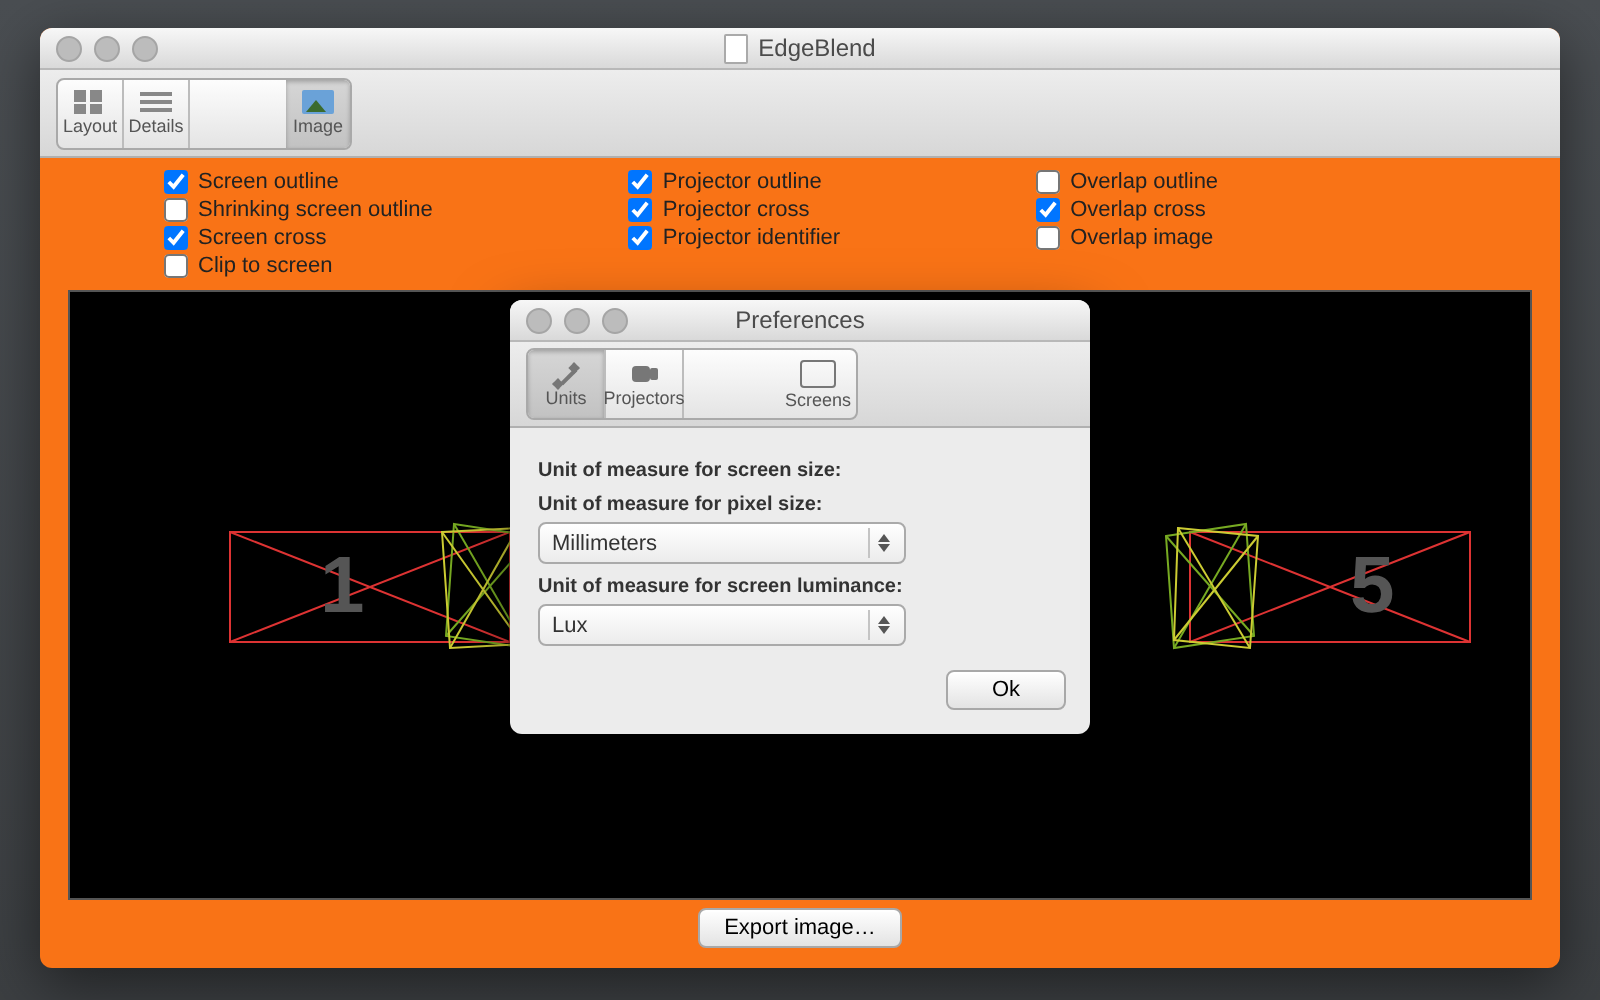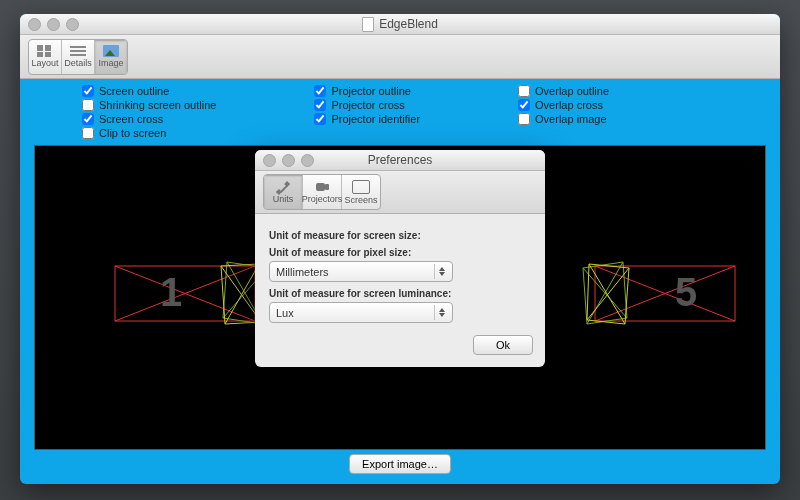--- a/index.html
+++ b/index.html
@@ -8,21 +8,21 @@
     background: linear-gradient(#4a4e52, #3c3f42);
     font-family: "Lucida Grande", "Helvetica Neue", Arial, sans-serif;
     font-size: 11px;
     color: #333;
     overflow: hidden;
   }
   .window {
     position: absolute;
     left: 20px; top: 14px;
     width: 760px; height: 470px;
-    background: #0ea5e9;
+    background: #f97316;
     border-radius: 6px;
     box-shadow: 0 8px 30px rgba(0,0,0,0.5);
     display: flex;
     flex-direction: column;
   }
   .titlebar {
     height: 20px;
     background: linear-gradient(#f7f7f7, #d9d9d9);
     border-bottom: 1px solid #b8b8b8;
     border-radius: 6px 6px 0 0;
@@ -58,21 +58,21 @@
     overflow: hidden;
     background: linear-gradient(#fdfdfd,#e4e4e4);
     height: 34px;
   }
   .seg .seg-item {
     width: 32px;
     display: flex; flex-direction: column; align-items: center; justify-content: center;
     border-right: 1px solid #bcbcbc;
     font-size: 9px; color: #555;
   }
-  .seg .seg-item:last-child { border-right: none; }
+  .seg .seg-item:last-child { border-right: none; margin-left: 48px; }
   .seg .seg-item.active { background: linear-gradient(#d6d6d6,#c2c2c2); box-shadow: inset 0 1px 2px rgba(0,0,0,.25);}
   .seg .ico { width: 16px; height: 12px; margin-bottom: 1px; }
   .ico-layout { background:
     linear-gradient(#888,#888) 0 0/6px 6px no-repeat,
     linear-gradient(#888,#888) 8px 0/6px 6px no-repeat,
     linear-gradient(#888,#888) 0 7px/6px 5px no-repeat,
     linear-gradient(#888,#888) 8px 7px/6px 5px no-repeat; }
   .ico-details { background:
     linear-gradient(#888,#888) 0 1px/16px 2px no-repeat,
     linear-gradient(#888,#888) 0 5px/16px 2px no-repeat,

